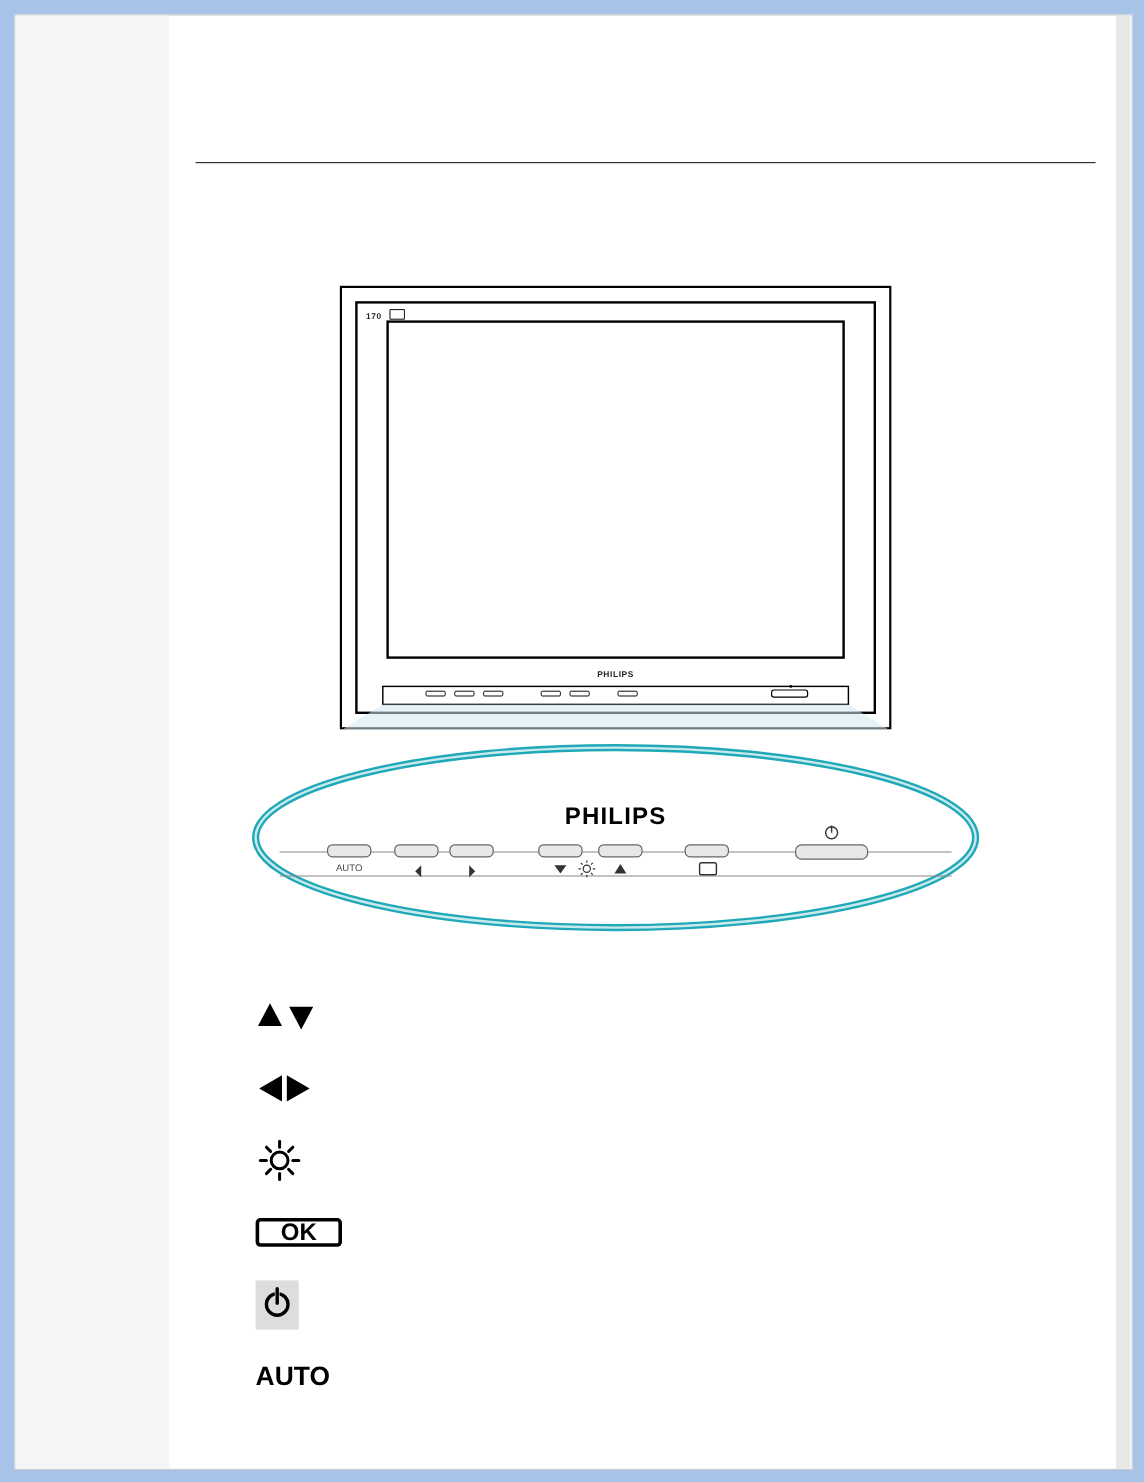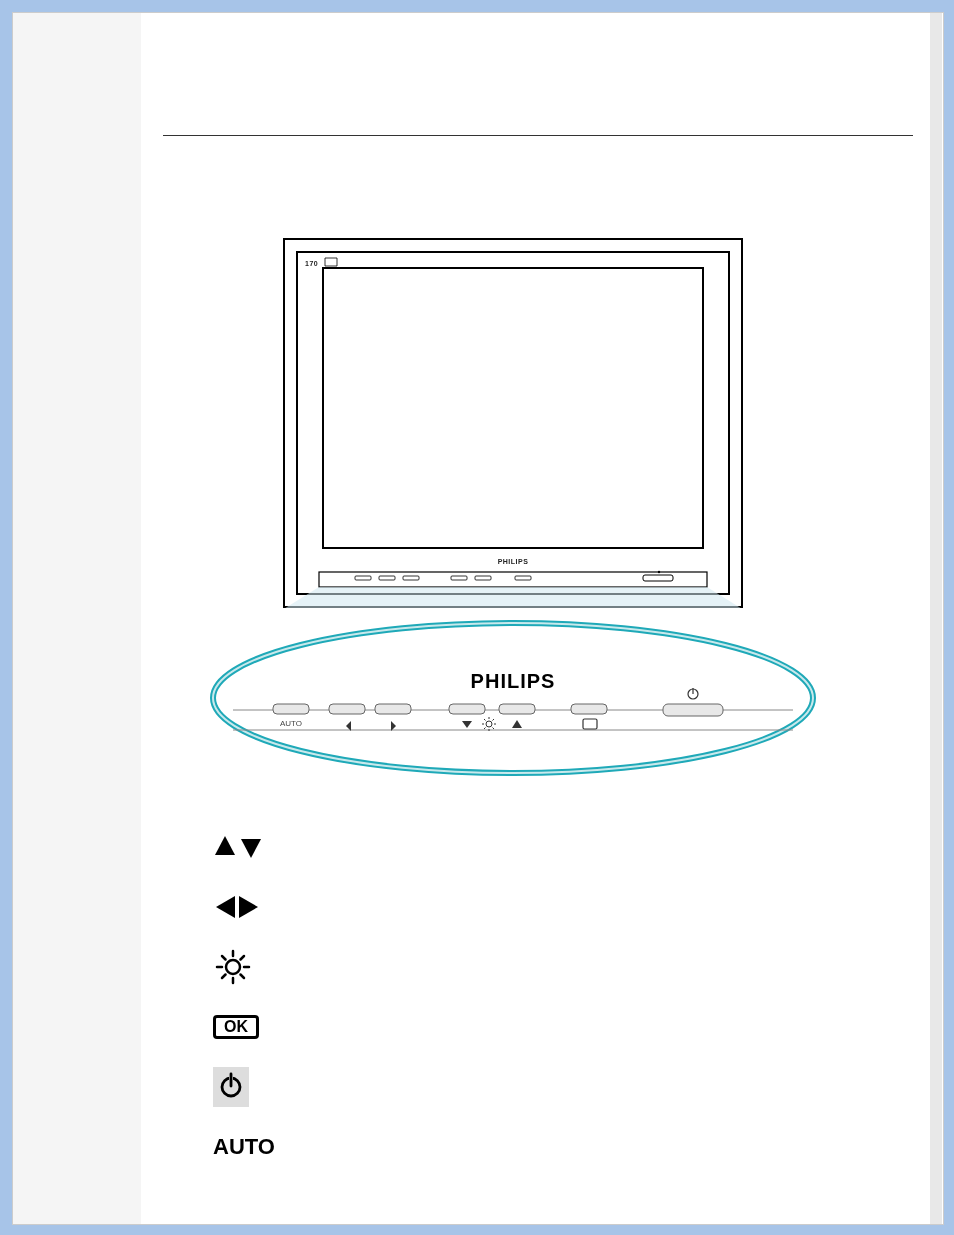--- a/index.html
+++ b/index.html
@@ -101,23 +101,23 @@
   }
   .auto-text {
     font-weight: bold;
     font-size: 22px;
     font-family: Arial, sans-serif;
   }
   .ok-box {
     display: inline-block;
     border: 3px solid #000;
     border-radius: 4px;
-    padding: 0 8px;
-    font-weight: bold;
-    font-size: 16px;
+    padding: 0 18px;
+    font-weight: bold;
+    font-size: 20px;
     line-height: 18px;
     text-align: center;
   }
   .power-icon-bg {
     display:inline-block;
     background:#ddd;
     padding:4px;
   }
 </style>
 </head>

